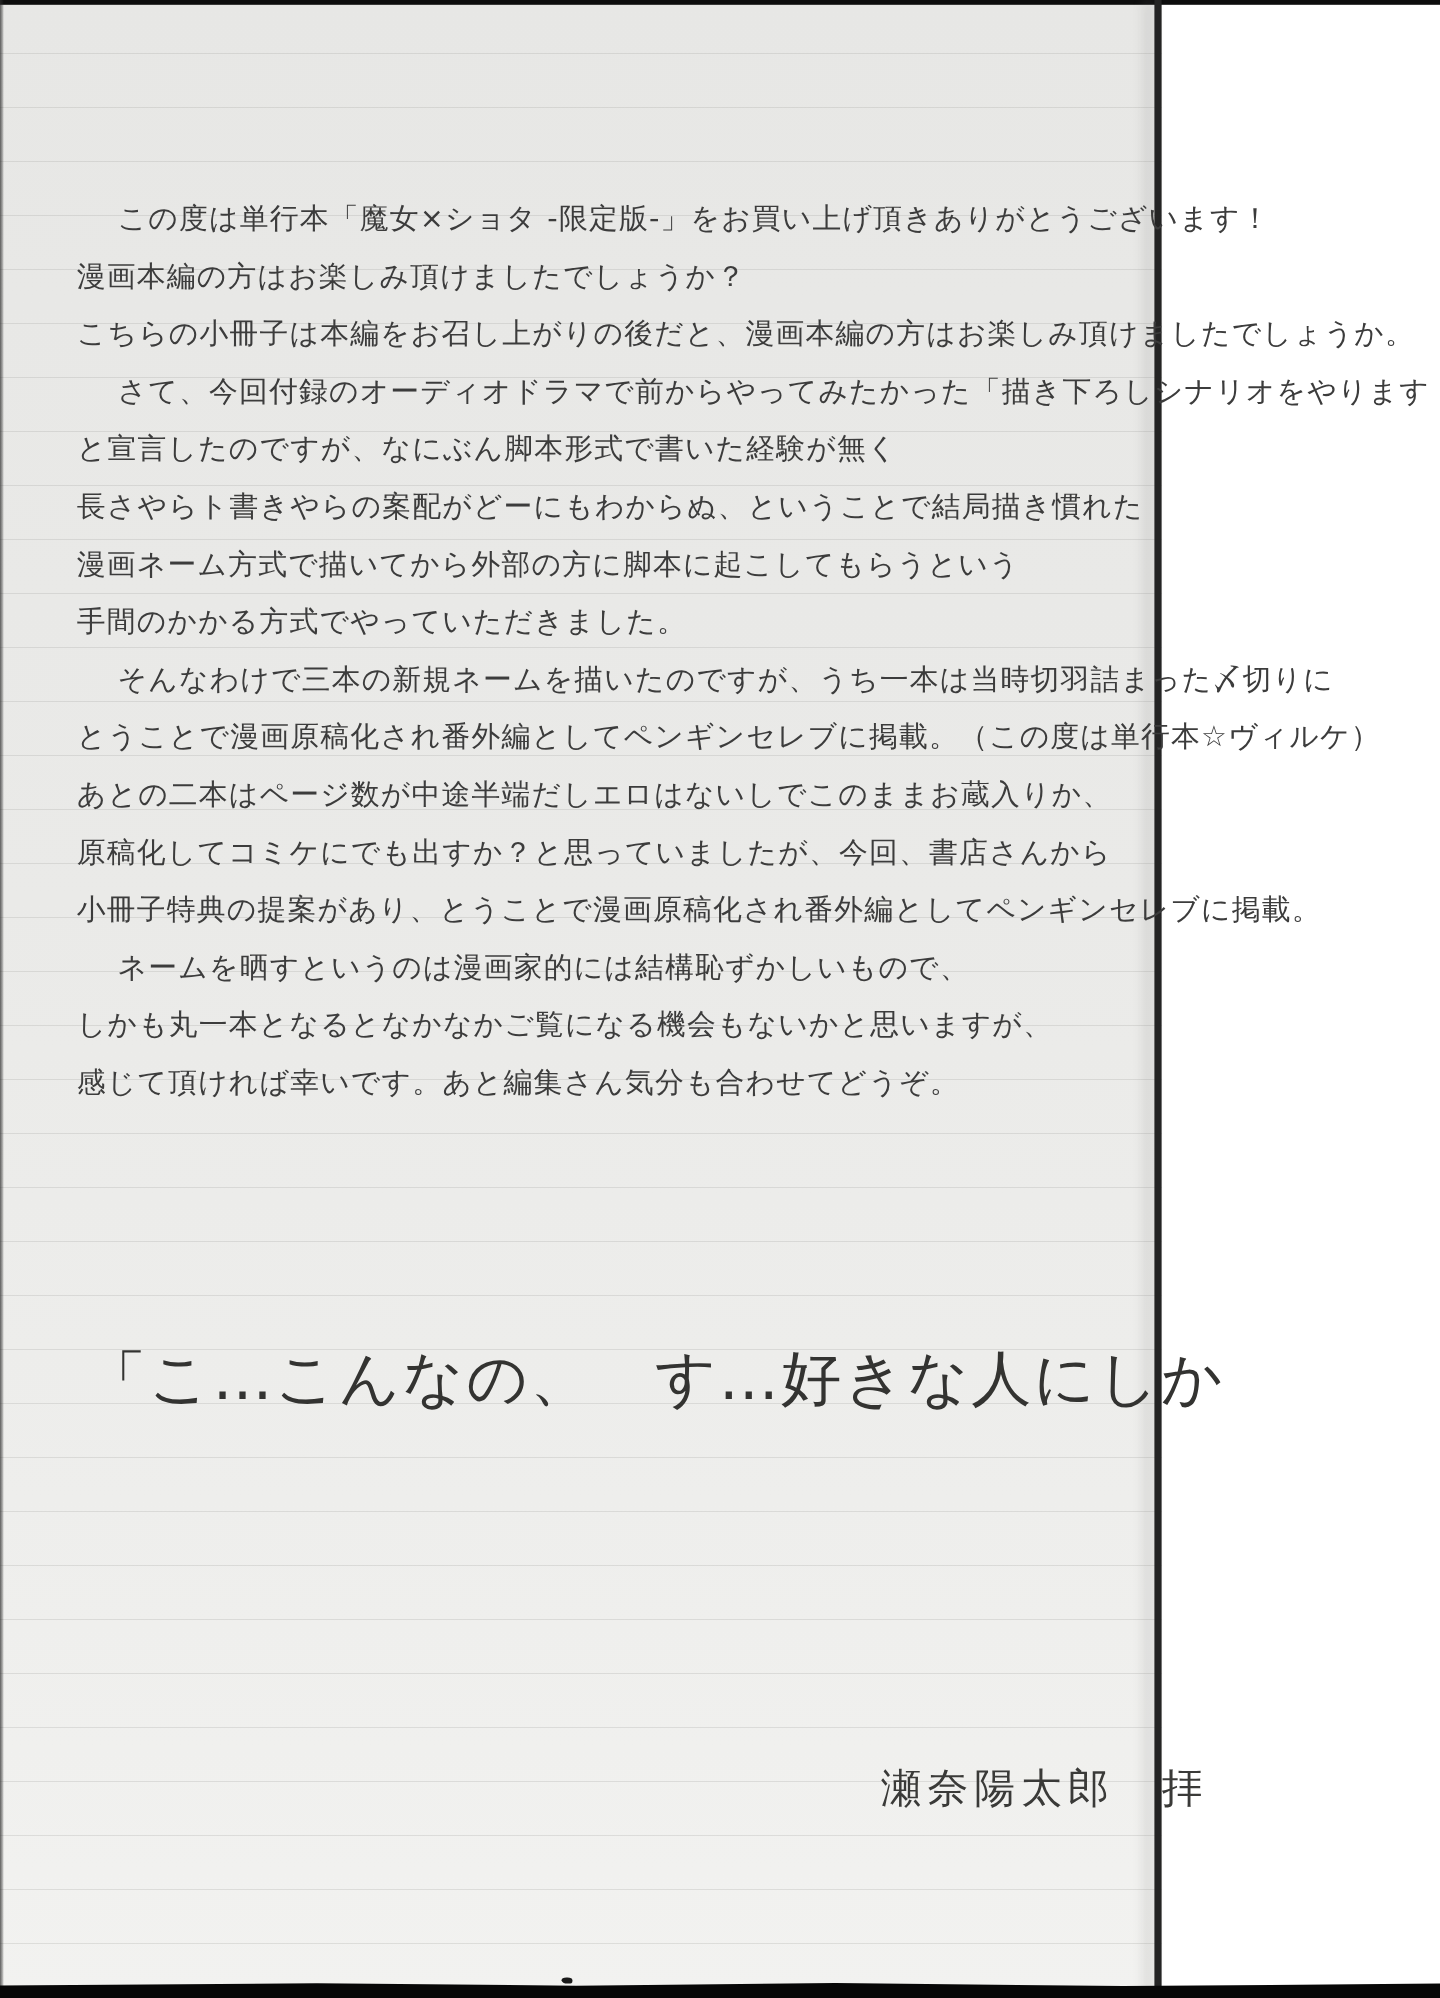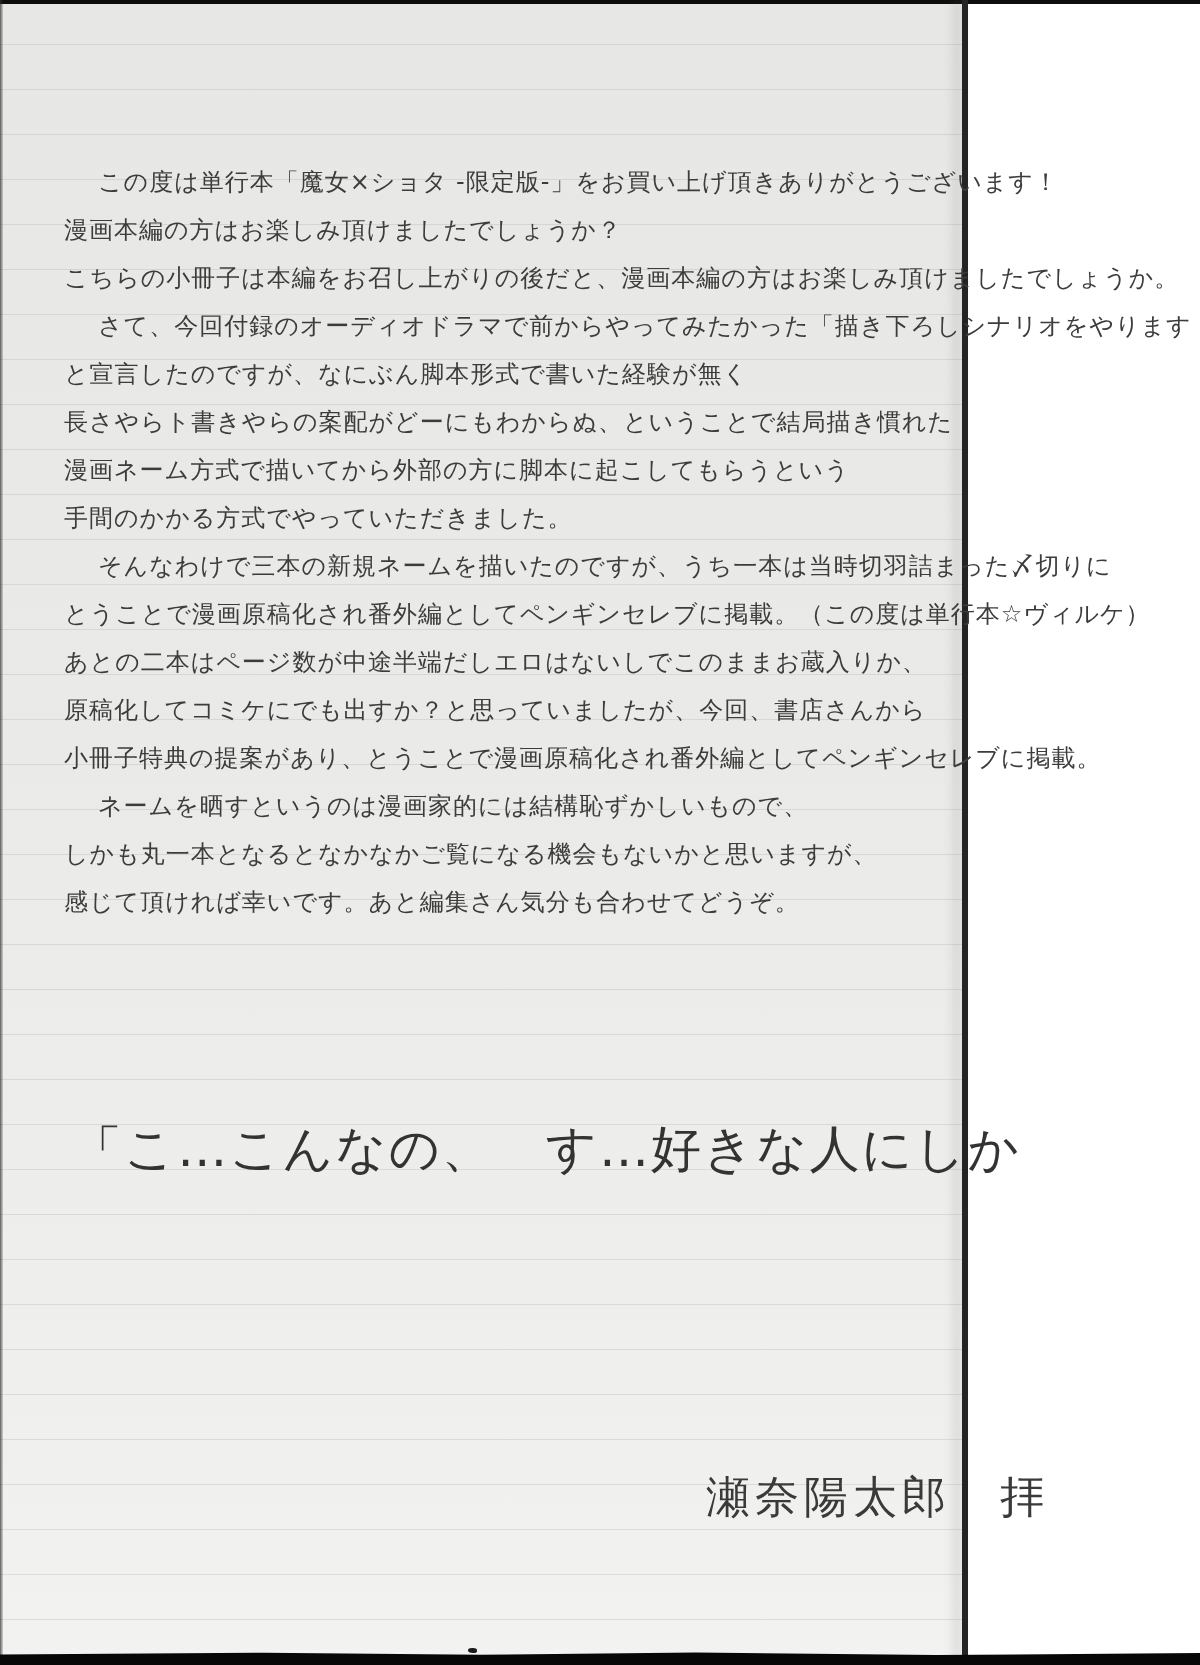--- a/index.html
+++ b/index.html
@@ -81,22 +81,22 @@
     letter-spacing: 2px;
     white-space: nowrap;
     color: #333331;
   }
   .q1 { top: 1100px; left: 72px; margin-top: 16px; }
   .q2 { top: 1190px; left: 98px; }
   
   .signature {
     position: absolute;
     top: 1468px;
-    left: 706px;
-    font-size: 44px;
+    left: 734px;
+    font-size: 34px;
     letter-spacing: 5px;
     white-space: nowrap;
     color: #3a3a38;
   }
 </style>
 </head>
 <body>
 
 <div class="page">
 

